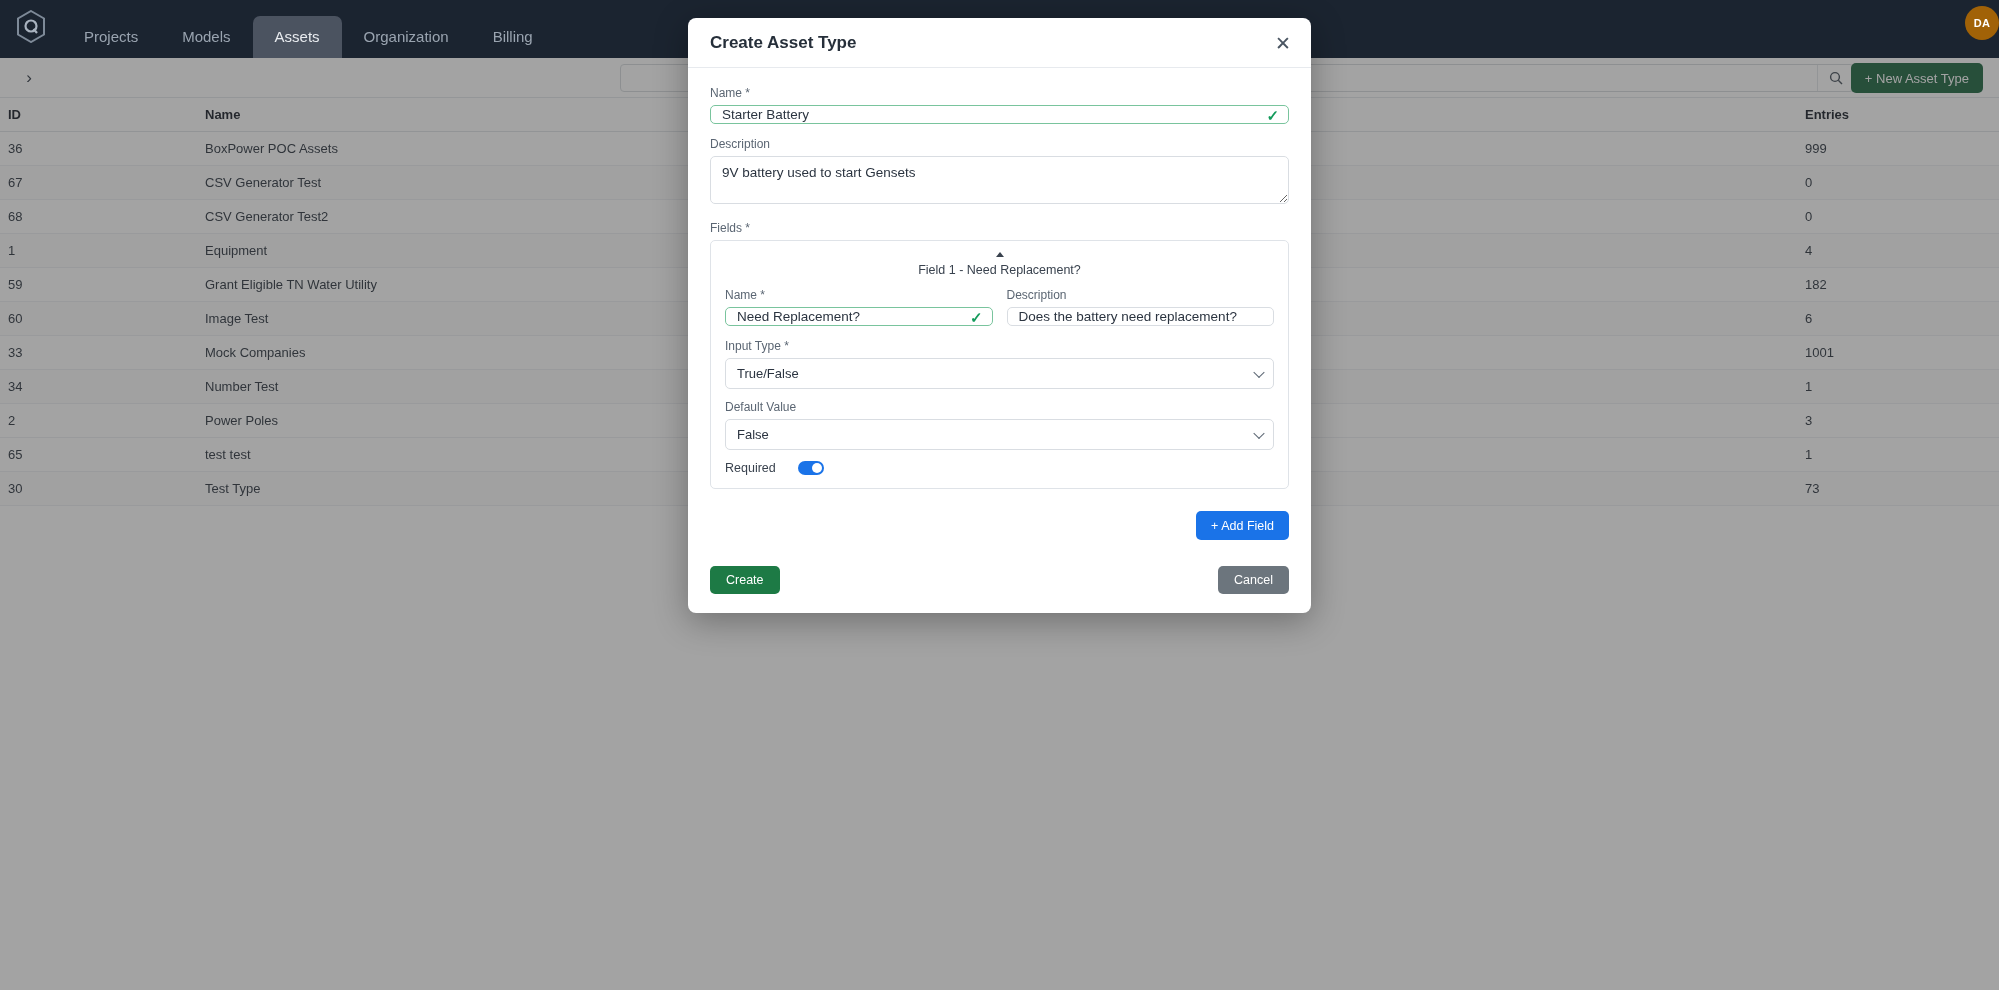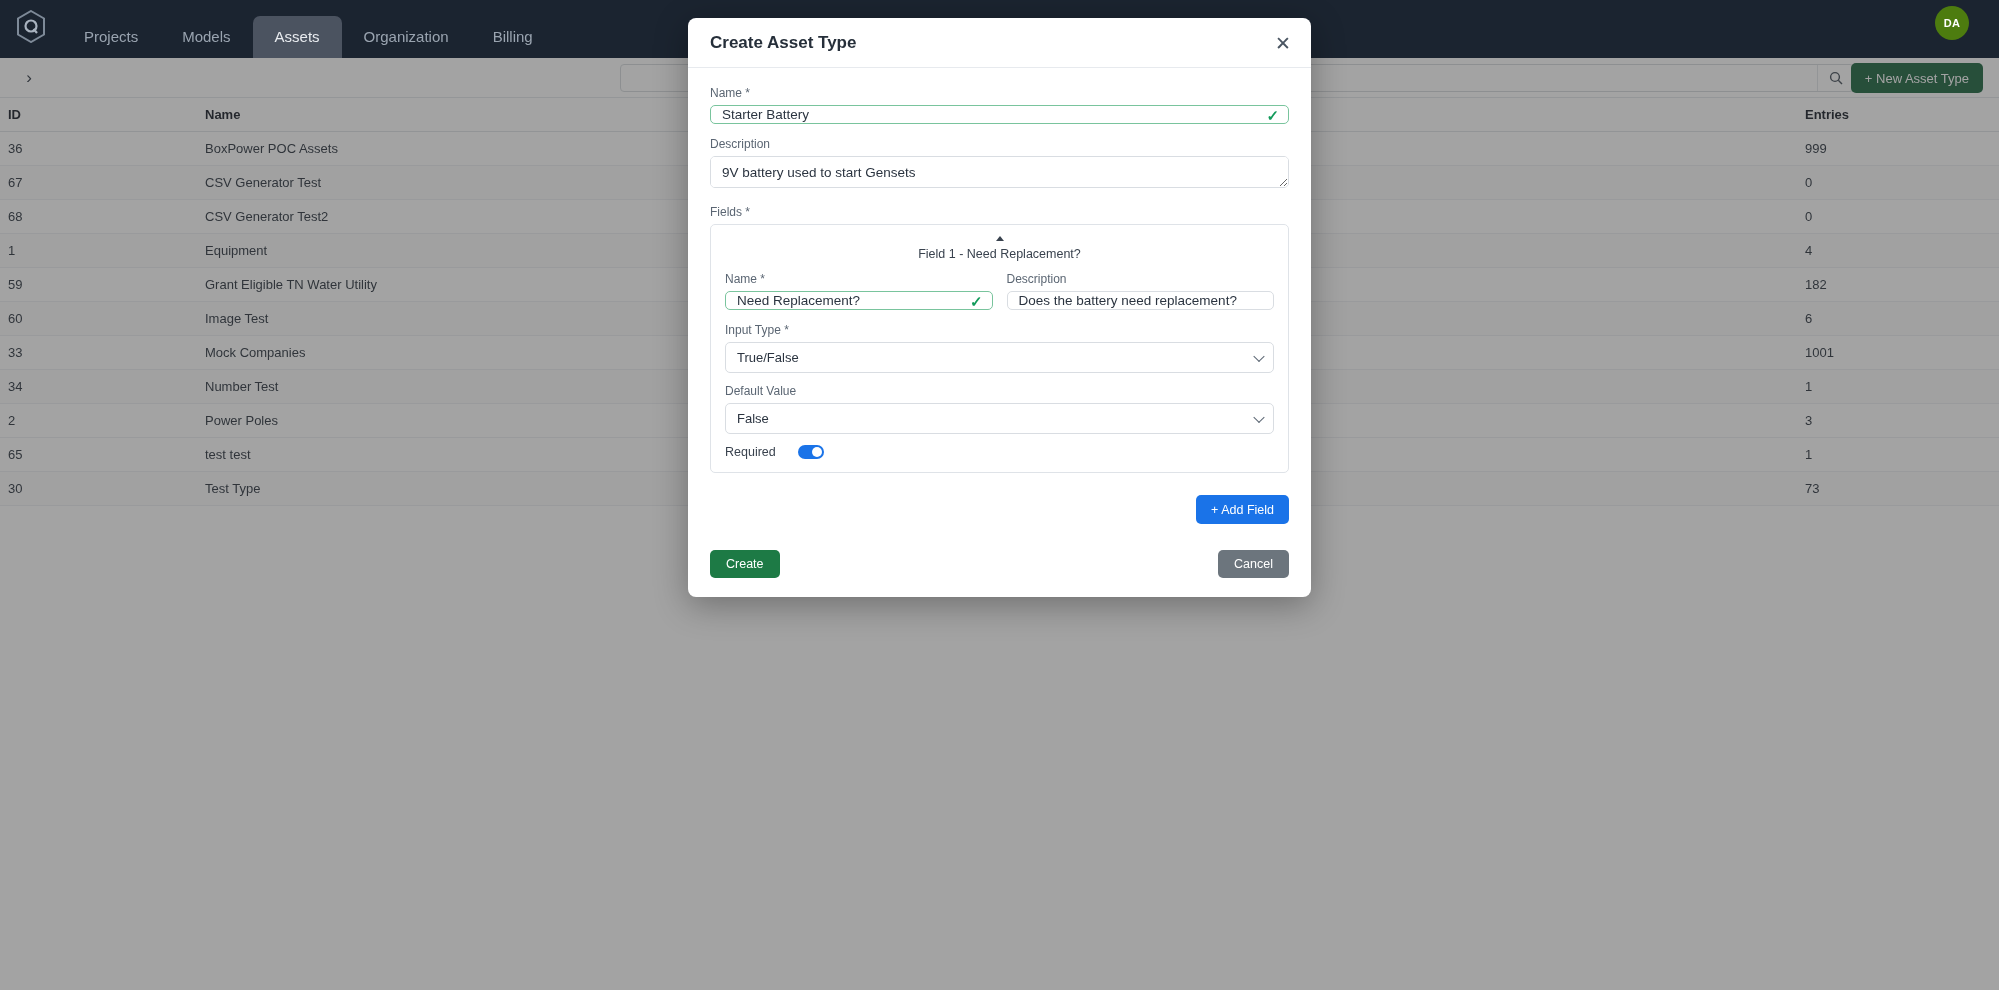--- a/index.html
+++ b/index.html
@@ -32,23 +32,23 @@
     color: #9aa4b0;
     cursor: pointer;
     white-space: nowrap;
     border-radius: 7px 7px 0 0;
   }
   .navtab.active {
     background: #4b5360;
     color: #e8ebef;
   }
   .avatar {
-    position: absolute; right: 30px; top: 6px;
+    position: absolute; right: 0; top: 6px;
     width: 34px; height: 34px; border-radius: 50%;
-    background: #4d7c0f;
+    background: #a16207;
     color: #fff; font-size: 11px; font-weight: bold;
     display: flex; align-items: center; justify-content: center;
     letter-spacing: .3px;
   }
 
   
   .page {
     position: absolute; top: 58px; left: 0;
     width: 1999px; height: 932px;
     background: #ffffff;
@@ -167,21 +167,21 @@
     outline: none; background: #fff;
   }
   .text-input.valid { border-color: #79c49d; }
   .check-mark {
     position: absolute; right: 10px; top: 50%;
     transform: translateY(-50%);
     color: #139b5b; font-size: 15px; font-weight: bold;
     line-height: 1; pointer-events: none;
   }
   .textarea {
-    width: 100%; height: 32px;
+    width: 100%; height: 48px;
     border: 1px solid #d9dde2; border-radius: 5px;
     padding: 8px 11px;
     font-size: 13.5px; color: #2b3440;
     font-family: "Liberation Sans", sans-serif;
     outline: none; resize: vertical;
   }
 
   
   .field-card {
     border: 1px solid #dfe3e8;

